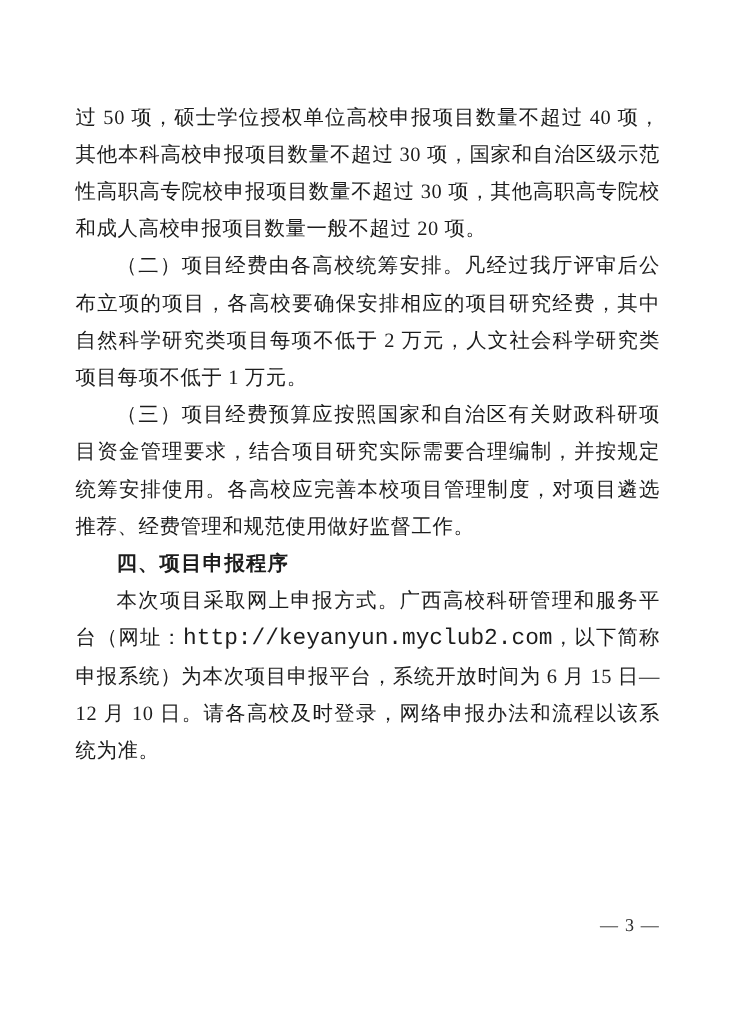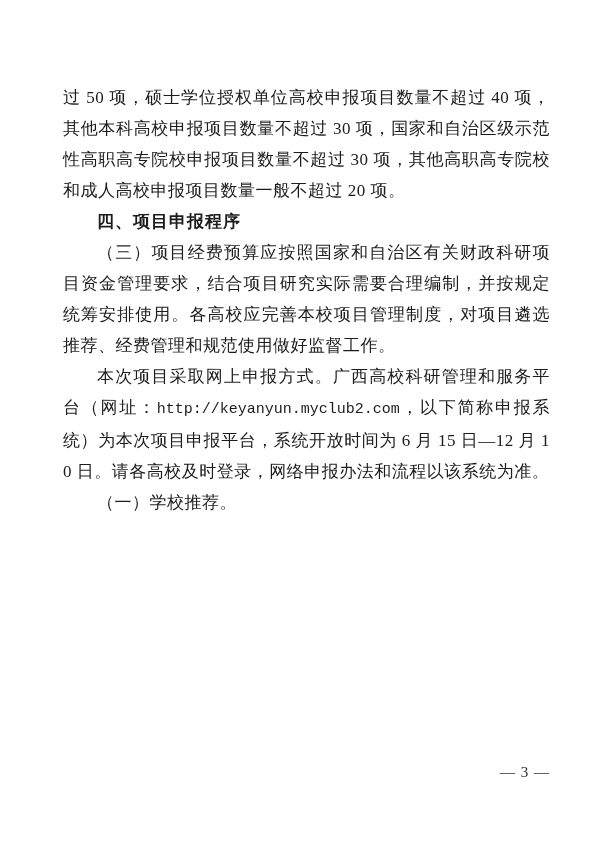--- a/index.html
+++ b/index.html
@@ -38,42 +38,42 @@
   .indent {
     text-indent: 2em;
   }
   .heading {
     font-family: "Liberation Sans", "DejaVu Sans", sans-serif;
     font-weight: 700;
     letter-spacing: 1px;
   }
   .mono {
     font-family: "Liberation Mono", "DejaVu Sans Mono", monospace;
-    font-size: 15px;
+    font-size: 19px;
     letter-spacing: 0;
   }
   .footer {
     position: absolute;
     left: 63px;
     top: 760px;
     width: 487px;
     text-align: right;
     font-size: 15px;
     line-height: 24px;
     color: #2a2a2a;
     letter-spacing: 1px;
   }
 </style>
 </head>
 <body>
 
 <div class="page">
   <div class="text-block">
     <p class="para">过 50 项，硕士学位授权单位高校申报项目数量不超过 40 项，其他本科高校申报项目数量不超过 30 项，国家和自治区级示范性高职高专院校申报项目数量不超过 30 项，其他高职高专院校和成人高校申报项目数量一般不超过 20 项。</p>
+    <p class="para indent">（二）项目经费由各高校统筹安排。凡经过我厅评审后公布立项的项目，各高校要确保安排相应的项目研究经费，其中自然科学研究类项目每项不低于 2 万元，人文社会科学研究类项目每项不低于 1 万元。</p>
+    <p class="para indent">（三）项目经费预算应按照国家和自治区有关财政科研项目资金管理要求，结合项目研究实际需要合理编制，并按规定统筹安排使用。各高校应完善本校项目管理制度，对项目遴选推荐、经费管理和规范使用做好监督工作。</p>
     <p class="para indent heading">四、项目申报程序</p>
-    <p class="para indent">（三）项目经费预算应按照国家和自治区有关财政科研项目资金管理要求，结合项目研究实际需要合理编制，并按规定统筹安排使用。各高校应完善本校项目管理制度，对项目遴选推荐、经费管理和规范使用做好监督工作。</p>
     <p class="para indent"><span>本次项目采取网上申报方式。广西高校科研管理和服务平台（网址：</span><span class="mono">http://keyanyun.myclub2.com</span><span>，以下简称申报系统）为本次项目申报平台，系统开放时间为 6 月 15 日—12 月 10 日。请各高校及时登录，网络申报办法和流程以该系统为准。</span></p>
-    <p class="para indent">（一）学校推荐。</p>
   </div>
   <div class="footer">
     <span>— 3 —</span>
   </div>
 </div>
 
 </body></html>

